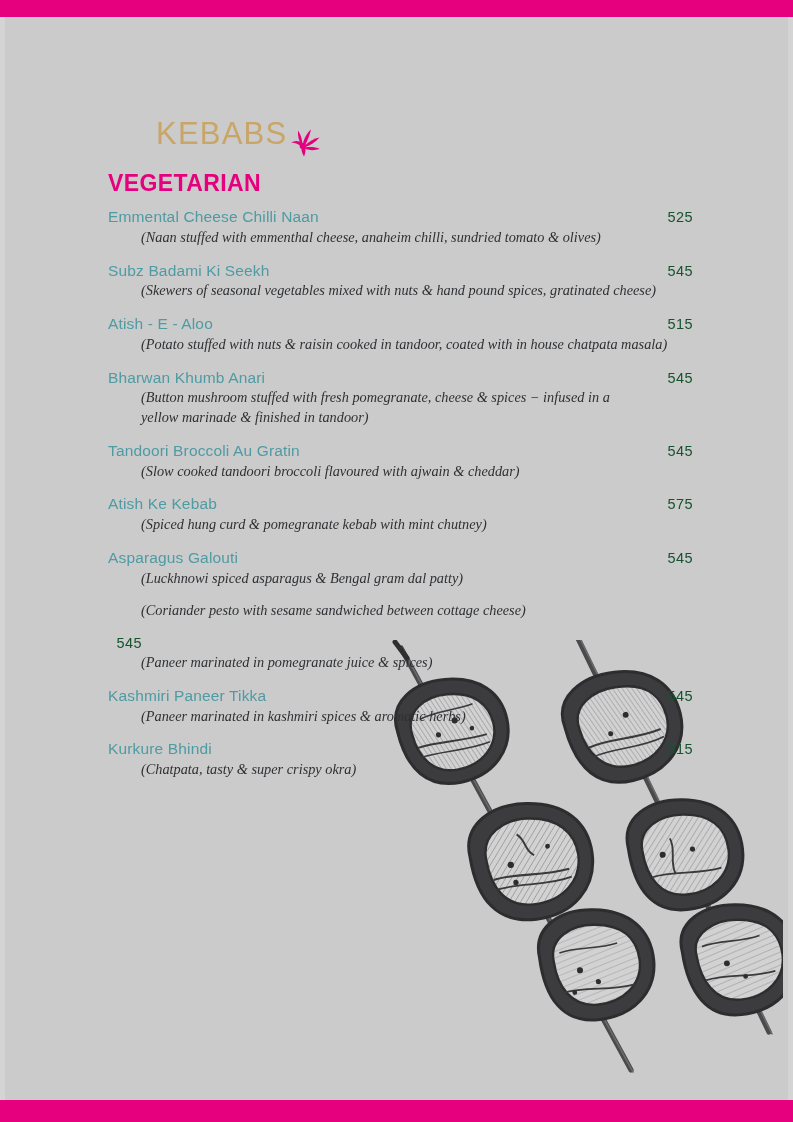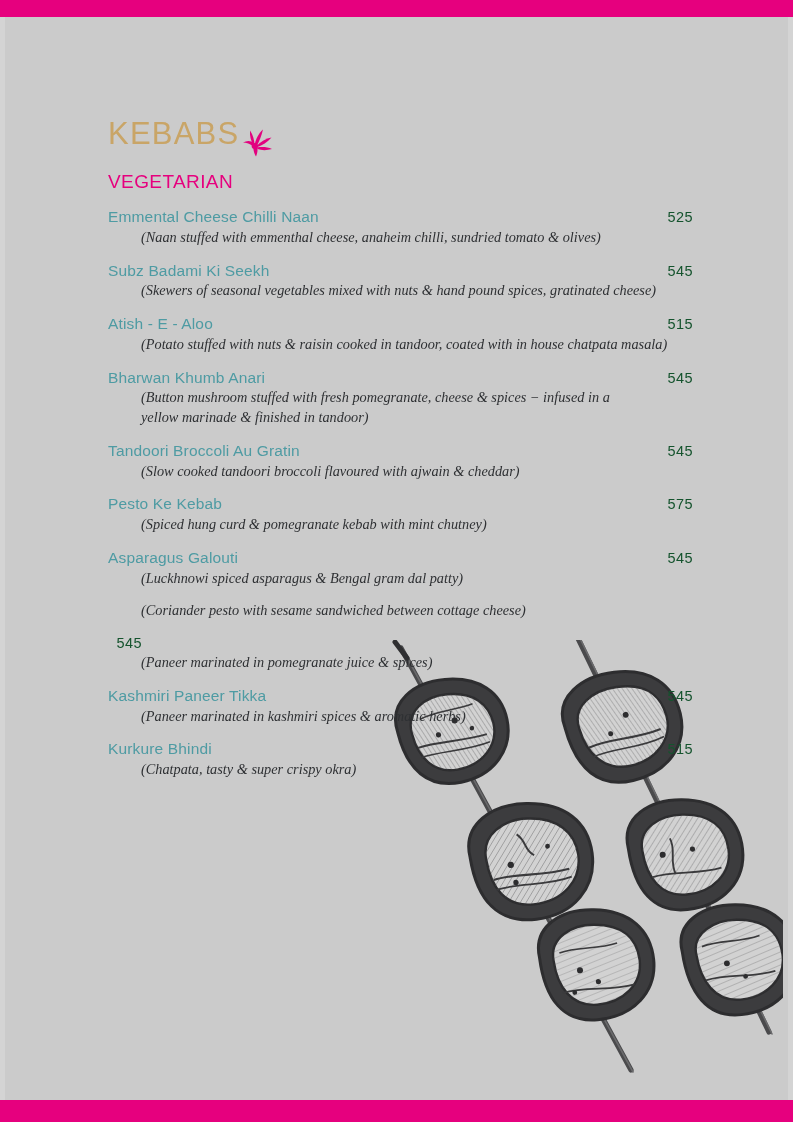--- a/index.html
+++ b/index.html
@@ -57,36 +57,37 @@
     align-items: flex-start;
   }
   .menu-title {
     font-family: "Liberation Sans", sans-serif;
     font-size: 31px;
     letter-spacing: 1.2px;
     color: #c9a567;
     font-weight: 400;
     line-height: 1;
     white-space: nowrap;
+    margin-left: 48px;
   }
   .ornament {
     margin-left: -2px;
     margin-top: 2px;
     width: 40px;
     height: 40px;
     display: block;
   }
   .section-label {
     position: absolute;
     left: 108px;
     top: 172px;
-    font-size: 19px;
+    font-size: 23px;
     letter-spacing: 0.4px;
     color: #e6007e;
-    font-weight: 400;
+    font-weight: 700;
     line-height: 1;
   }
 
   
   .menu-list {
     position: absolute;
     left: 108px;
     top: 207px;
     width: 585px;
   }
@@ -325,21 +326,21 @@
       <div class="menu-item">
         <div class="item-head">
           <div class="item-name">Tandoori Broccoli Au Gratin</div>
           <div class="item-price">545</div>
         </div>
         <div class="item-desc">(Slow cooked tandoori broccoli flavoured with ajwain &amp; cheddar)</div>
       </div>
 
       <div class="menu-item">
         <div class="item-head">
-          <div class="item-name">Pesto Ke Kebab</div>
+          <div class="item-name">Atish Ke Kebab</div>
           <div class="item-price">575</div>
         </div>
         <div class="item-desc">(Spiced hung curd &amp; pomegranate kebab with mint chutney)</div>
       </div>
 
       <div class="menu-item">
         <div class="item-head">
           <div class="item-name">Asparagus Galouti</div>
           <div class="item-price">545</div>
         </div>

